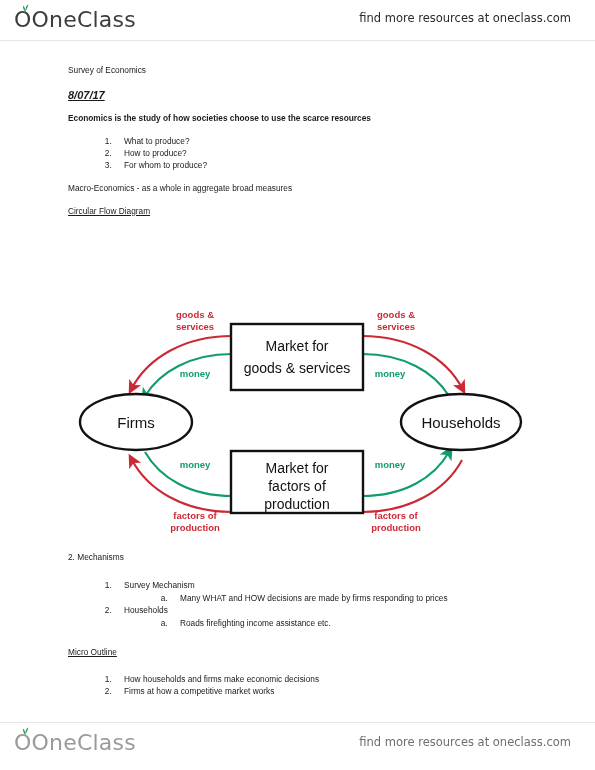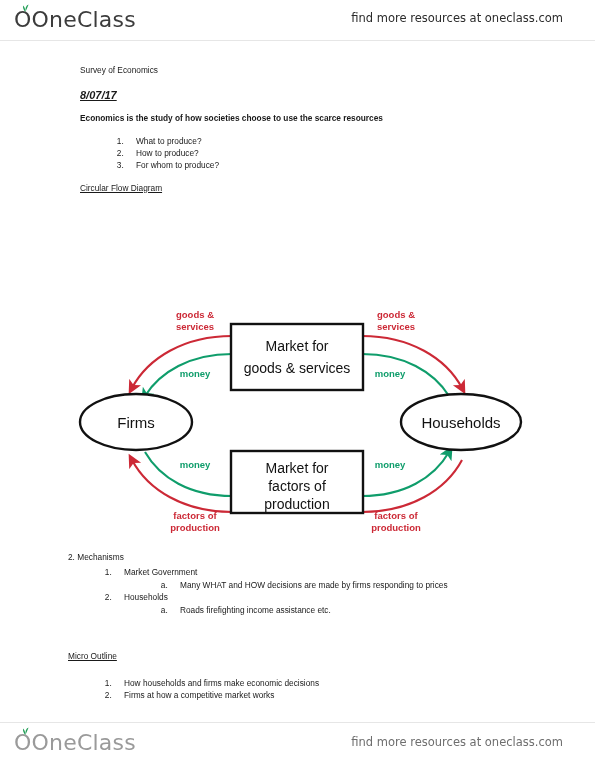--- a/index.html
+++ b/index.html
@@ -48,41 +48,41 @@
     left: 6px;
     width: 0; height: 0;
   }
   .logo-leaf svg { display:block; }
 
   #header-bar .logo { color: #3c3c3c; top: 7px; }
   #footer-bar .logo { color: #9a9a9a; top: 8px; }
 
   .tagline {
     position: absolute;
-    right: 32px;
+    right: 24px;
     font-size: 11.5px;
     font-family: "DejaVu Sans", sans-serif;
     white-space: nowrap;
   }
   #header-bar .tagline { color: #2b2b2b; top: 11px; }
   #footer-bar .tagline { color: #6e6e6e; top: 13px; }
 
   .hr-line {
     position: absolute;
     left: 0; width: 595px;
     height: 1px;
     background: #e6e6e6;
   }
   #header-rule { top: 40px; }
   #footer-rule { top: 722px; }
 
   
   #note-body {
     position: absolute;
-    left: 80px;
+    left: 68px;
     top: 66px;
     width: 460px;
     font-size: 8.2px;
     line-height: 1.1;
   }
   .line {
     font-size: 8.3px;
     margin-bottom: 14px;
     white-space: nowrap;
     font-family: "Liberation Sans", sans-serif;
@@ -117,21 +117,21 @@
   ol.lvl2 {
     margin: 2.5px 0 2.5px 0;
     padding-left: 46px;
     list-style-type: lower-alpha;
   }
   ol.lvl2 > li { padding-left: 10px; }
   li span { white-space: nowrap; }
 
   .mech-head {
     font-size: 8.3px;
-    margin-bottom: 5px;
+    margin-bottom: 18px;
   }
 
   
   #circular-flow-diagram {
     position: absolute;
     left: 70px;
     top: 296px;
     width: 470px;
     height: 252px;
   }
@@ -169,20 +169,21 @@
 
   <div class="block">
     <ol class="lvl1">
       <li><span>What to produce?</span></li>
       <li><span>How to produce?</span></li>
       <li><span>For whom to produce?</span></li>
     </ol>
   </div>
 
 
+  <div class="line">Macro-Economics - as a whole in aggregate broad measures</div>
 
   <div><span class="heading-u">Circular Flow Diagram</span></div>
 </div>
 
 <div id="circular-flow-diagram">
   <svg width="470" height="252" viewBox="0 0 470 252" xmlns="http://www.w3.org/2000/svg">
     <defs>
       <marker id="ar-red" markerWidth="7" markerHeight="7" refX="3.2" refY="3.2" orient="auto">
         <path d="M0,0 L6.6,3.2 L0,6.4 L1.6,3.2 Z" fill="#cc2936"></path>
       </marker>
@@ -237,34 +238,34 @@
     <text x="326" y="235" text-anchor="middle" font-family="Liberation Sans, sans-serif" font-size="9.5" font-weight="bold" fill="#cc2936">production</text>
   </svg>
 </div>
 
 <div id="note-body-lower" style="position:absolute;left:68px;top:552px;width:470px;">
 
   <div class="mech-head">2. Mechanisms</div>
 
   <ol class="lvl1">
     <li>
-      <span>Market Government</span>
+      <span>Survey Mechanism</span>
       <ol class="lvl2">
         <li><span>Many WHAT and HOW decisions are made by firms responding to prices</span></li>
       </ol>
     </li>
     <li>
       <span>Households</span>
       <ol class="lvl2">
         <li><span>Roads firefighting income assistance etc.</span></li>
       </ol>
     </li>
   </ol>
 
-  <div style="margin-top:30px;">
+  <div style="margin-top:13px;">
     <span class="heading-u">Micro Outline</span>
   </div>
 
   <ol class="lvl1" style="margin-top:8px;">
     <li><span>How households and firms make economic decisions</span></li>
     <li><span>Firms at how a competitive market works</span></li>
   </ol>
 </div>
 
 <div class="hr-line" id="footer-rule"></div>

